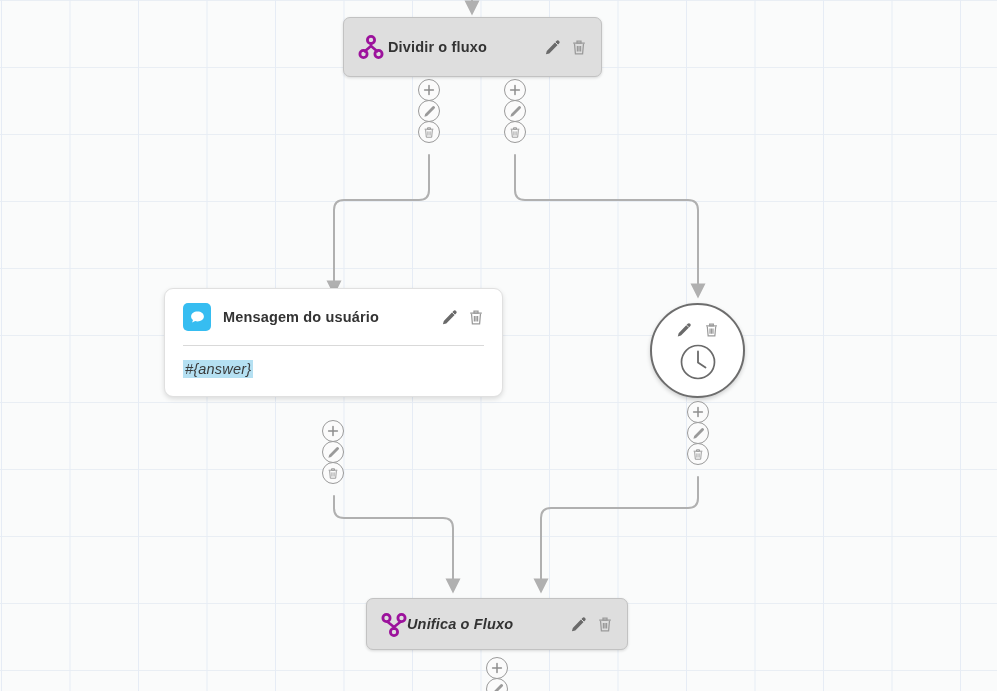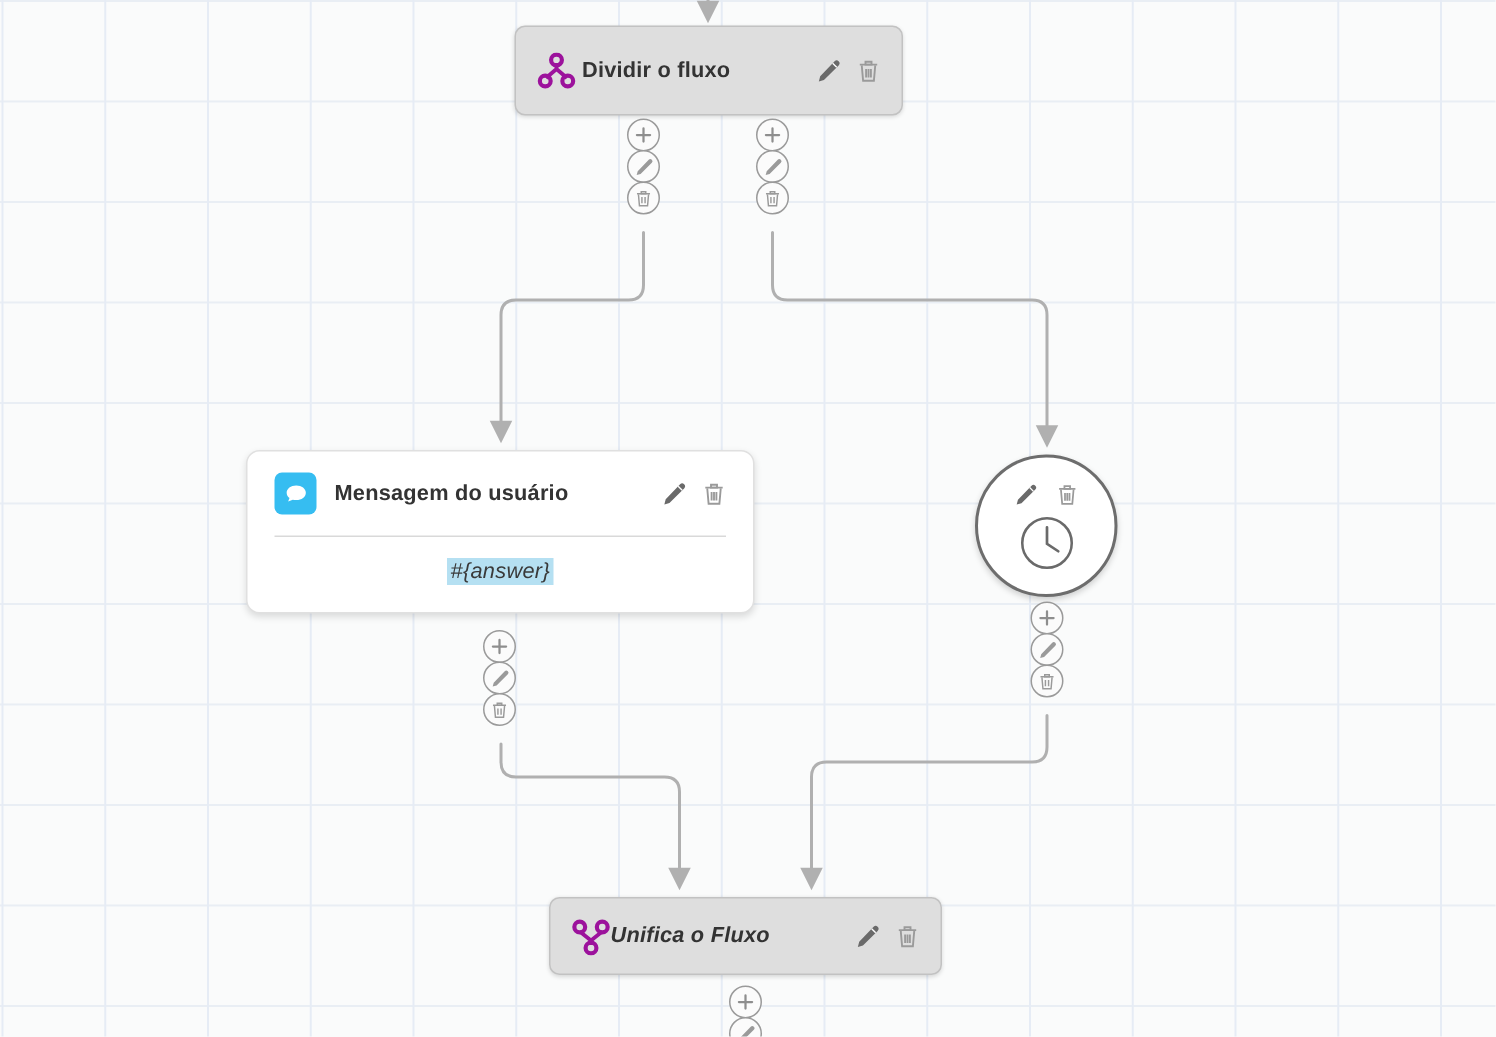--- a/index.html
+++ b/index.html
@@ -120,21 +120,21 @@
     padding: 14px 18px 0 18px;
     gap: 12px;
   }
   .card-rule {
     height: 1px;
     background: #d9d9d9;
     margin: 14px 18px 0 18px;
   }
   .card-body {
     padding: 14px 18px 18px 18px;
-    text-align: center;
+    text-align: left;
   }
   .tokentext {
     font-style: italic;
     font-size: 14.5px;
     color: #3a3a3a;
     background: #b5e0f2;
     padding: 1px 2px;
     letter-spacing: .2px;
   }
 
@@ -264,21 +264,21 @@
         <g stroke="#9a9a9a" stroke-width="1.3" fill="none">
           <path d="M2.2 4.1 h11.6"></path>
           <path d="M6 2.2 h4 v1.9 h-4 z"></path>
           <path d="M3.5 4.6 l0.9 10.2 h7.2 l0.9-10.2"></path>
           <path d="M6.6 7 v5.6 M9.4 7 v5.6"></path>
         </g>
       </svg>
     </span>
   </div>
 
-  <div class="node node-card" style="left:164px; top:300px; width:339px;">
+  <div class="node node-card" style="left:164px; top:288px; width:339px;">
     <div class="card-head">
       <span class="icon-chat">
         <svg width="17" height="17" viewBox="0 0 17 17">
           <path d="M8.5 2.6 c3.6 0 6.4 2.1 6.4 4.9 c0 2.8 -2.8 4.9 -6.4 4.9
                    c-0.8 0 -1.6 -0.1 -2.3 -0.3 l-3.1 1.3 l0.9 -2.4
                    c-1.2 -0.9 -1.9 -2.1 -1.9 -3.5 c0 -2.8 2.8 -4.9 6.4 -4.9 z" fill="#ffffff"></path>
         </svg>
       </span>
       <span class="node-title">Mensagem do usuário</span>
       <span class="node-actions">

